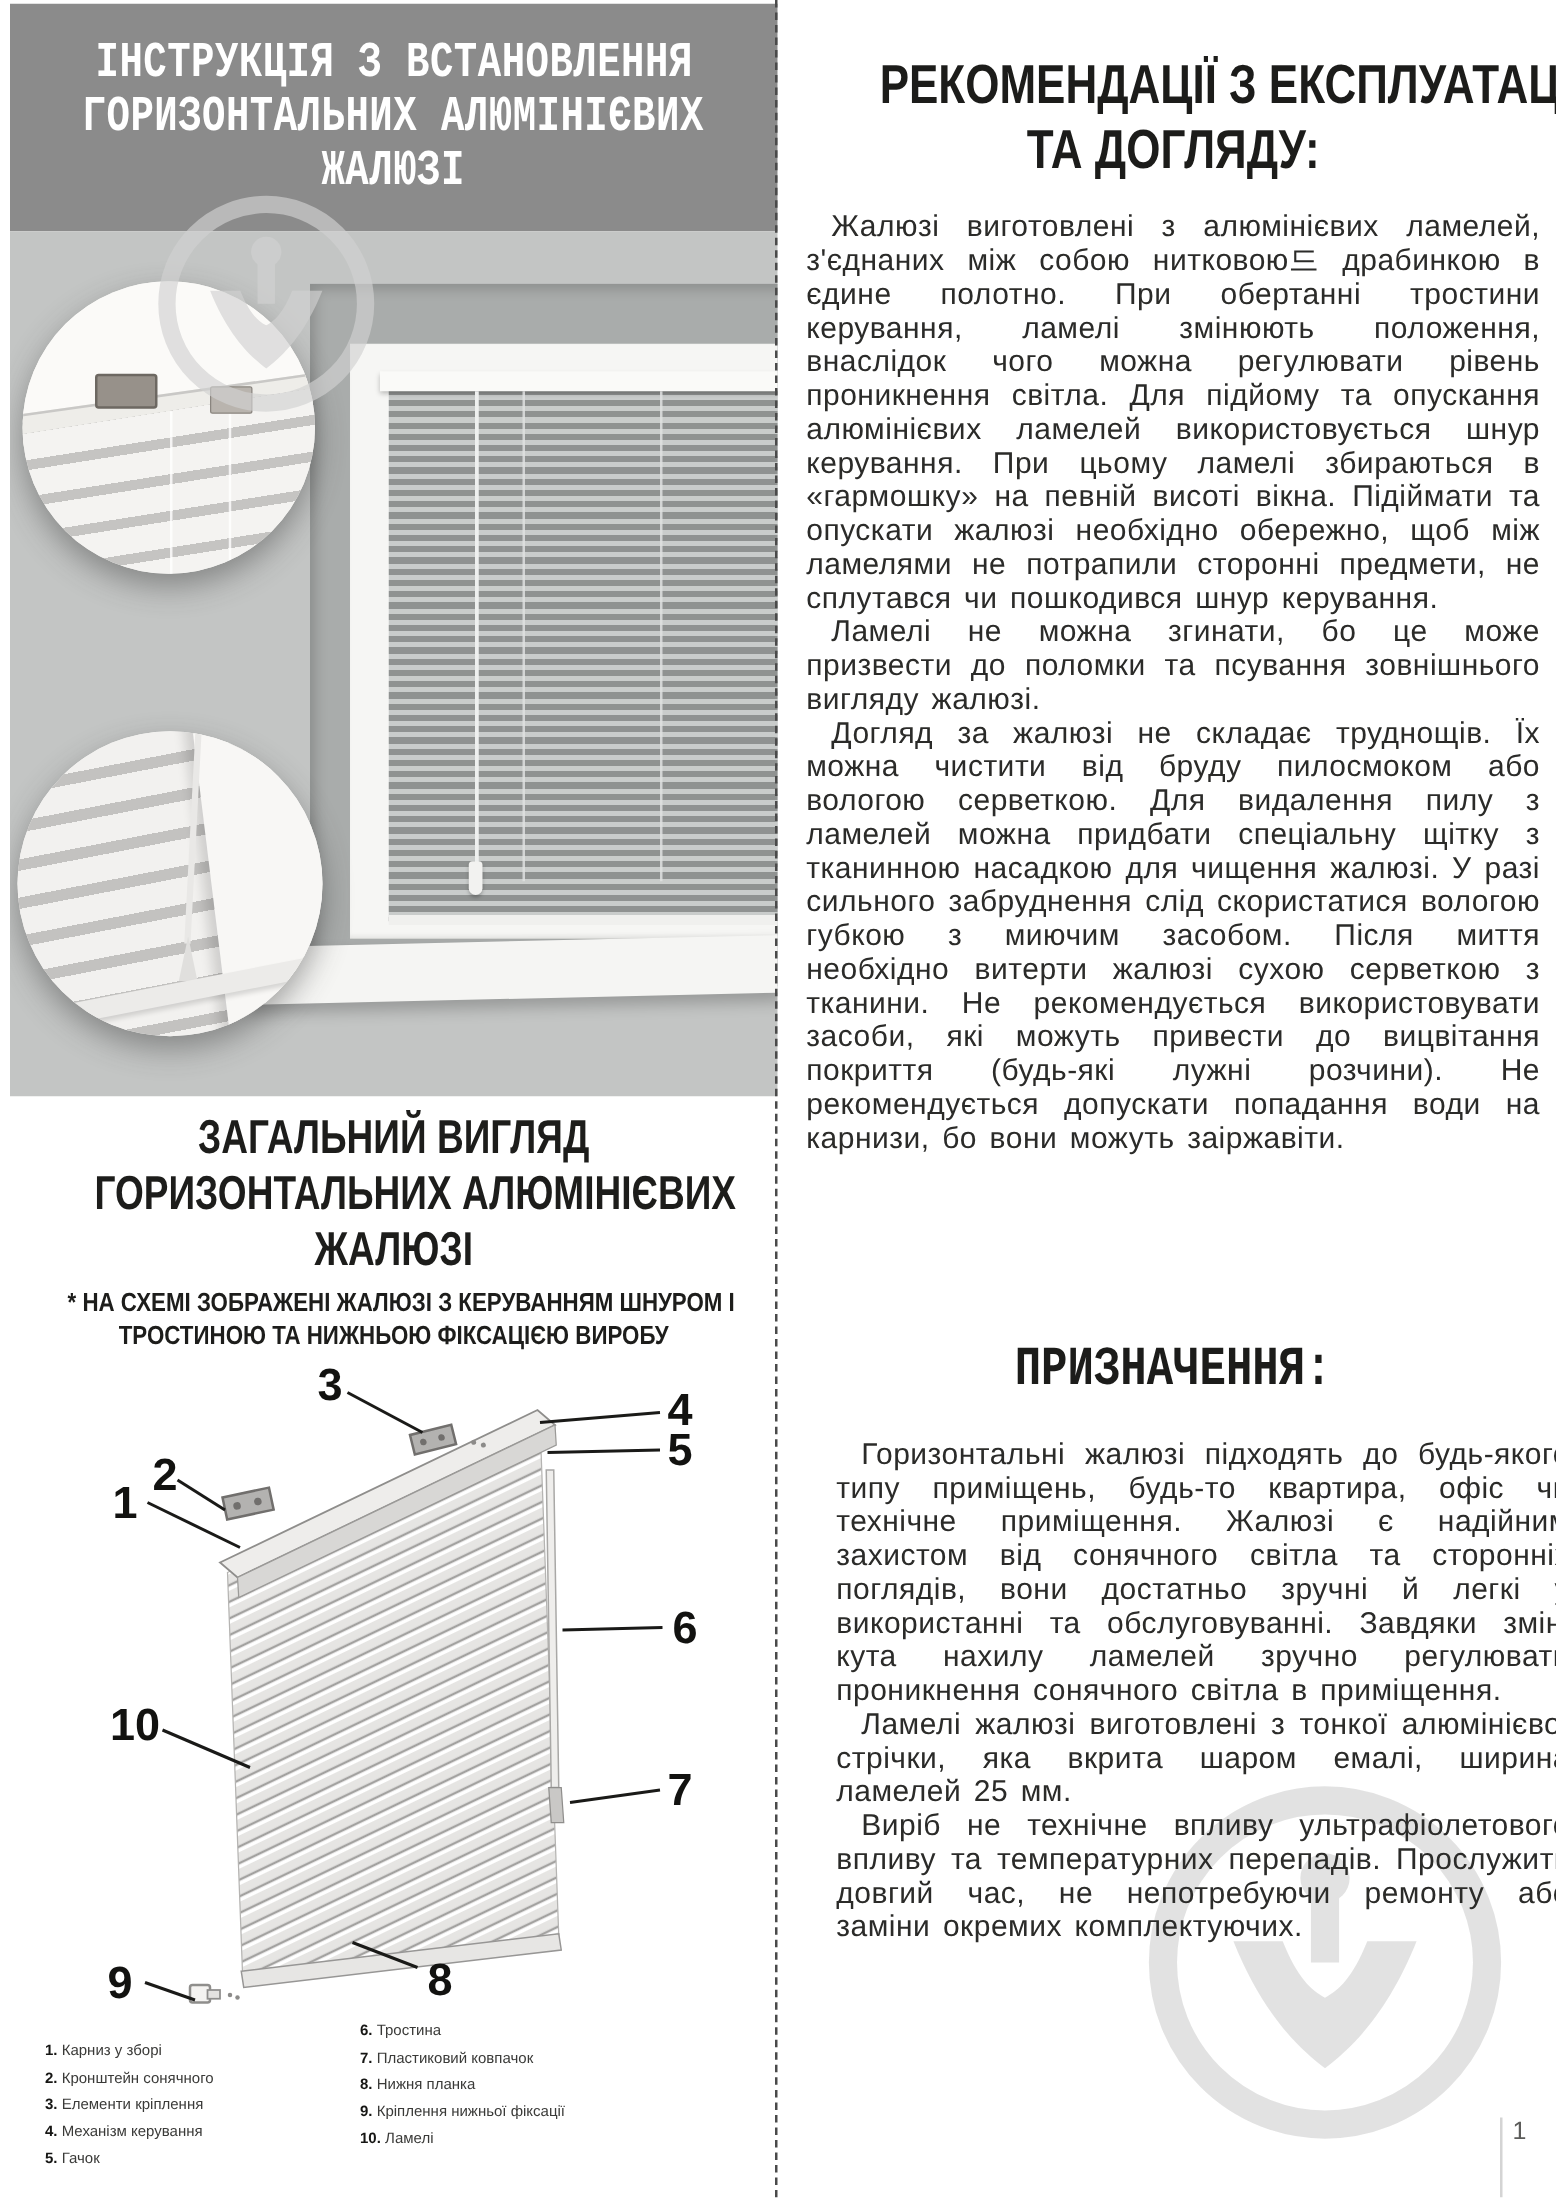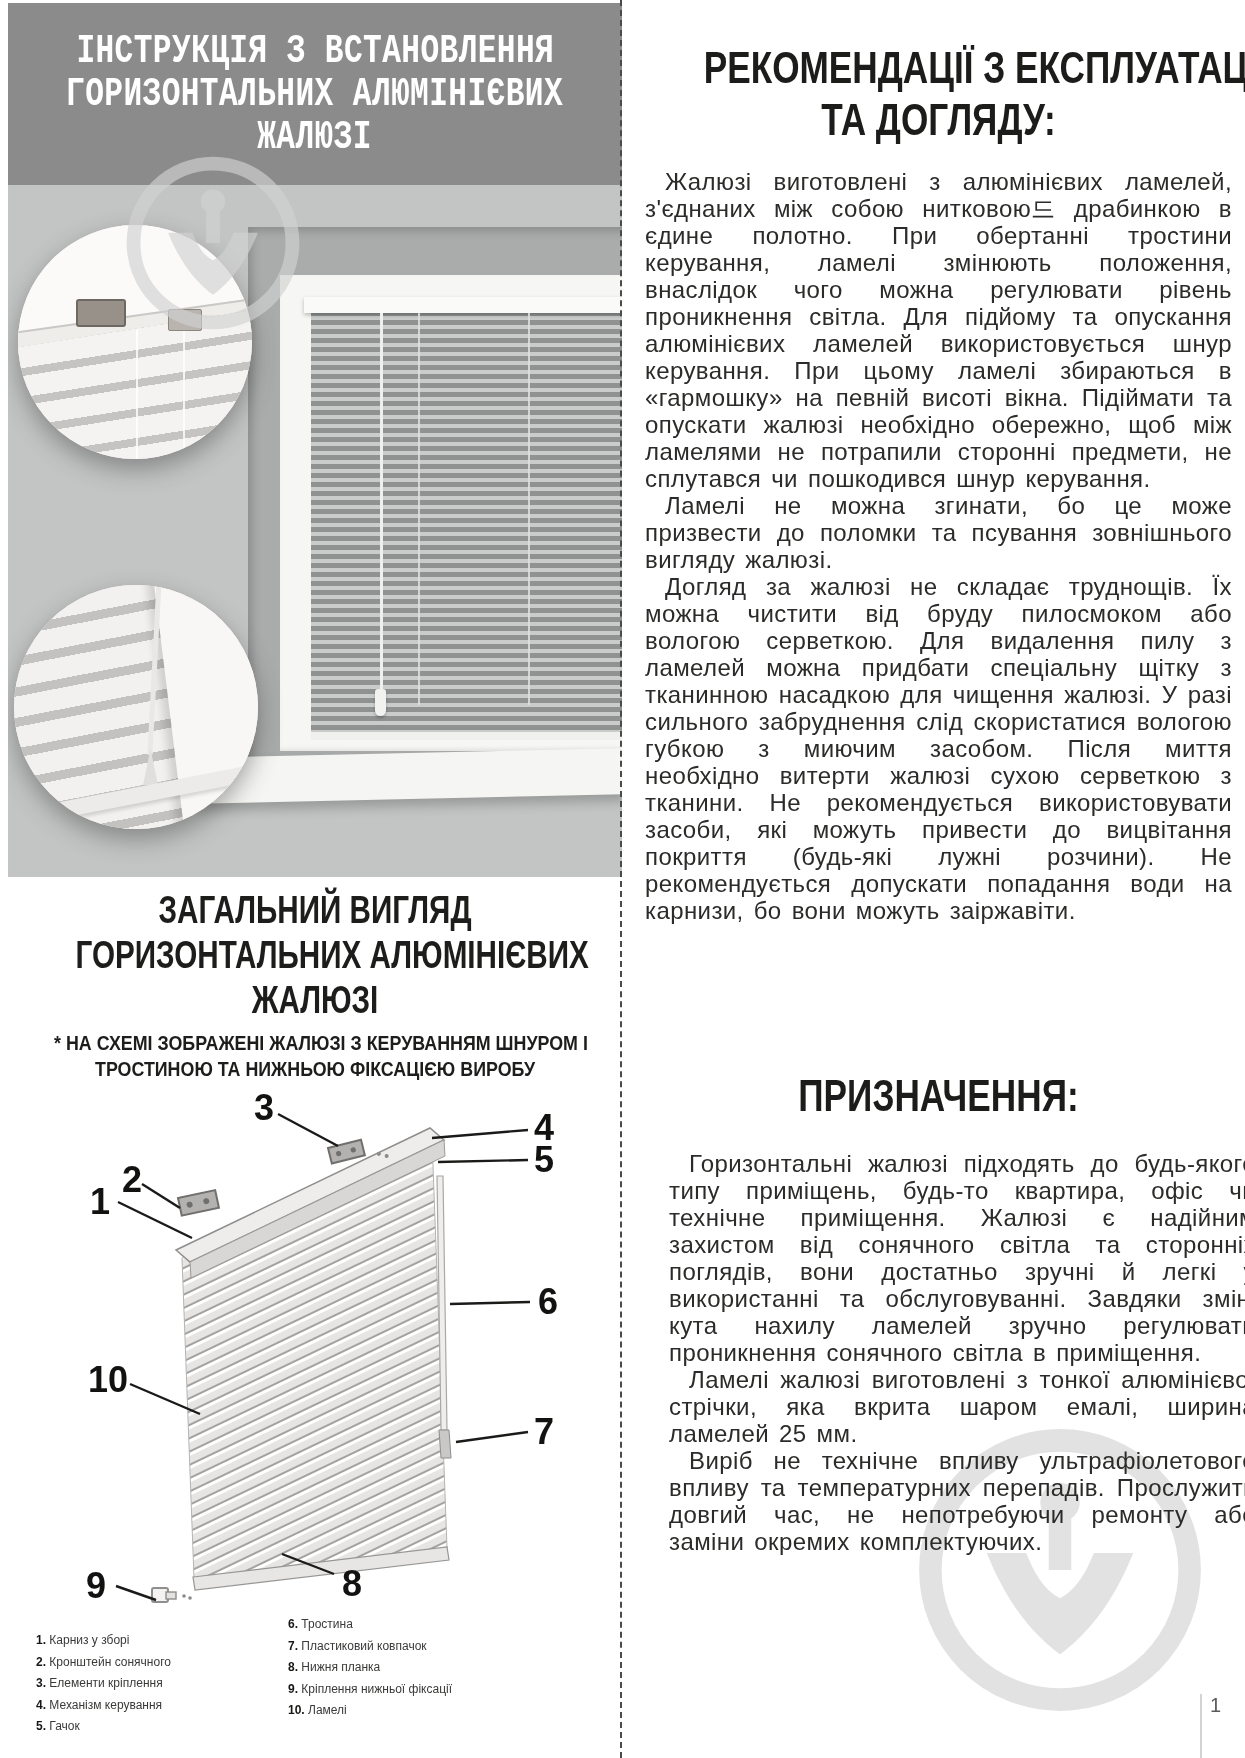--- a/index.html
+++ b/index.html
@@ -72,21 +72,21 @@
   
   .separator{left:620px;top:0;height:1758px;width:0;border-left:2px dashed #4a4a4a;z-index:4;}
 
   
   .care-title{left:645px;top:42px;width:587px;text-align:center;z-index:1;}
   .care-title .cline,.purpose-title .cline{font-size:44px;line-height:52px;color:#1c1c1a;transform:scaleX(.8);}
   .paras{width:587px;left:645px;z-index:1;font-size:24px;line-height:27px;letter-spacing:.4px;
          word-spacing:3px;text-align:justify;color:#2b2b29;}
   .paras p{margin:0;text-indent:20px;}
   .care-paras{top:168px;}
-  .purpose-title{left:645px;top:1070px;width:587px;text-align:center;z-index:1;}
+  .purpose-title{left:645px;top:1070px;width:587px;text-align:center;z-index:1;font-family:Liberation Mono, monospace;}
   .purpose-paras{top:1150px;margin-left:24px;}
 
   .watermark{z-index:2;pointer-events:none;}
   .pageline{left:1200px;top:1694px;width:2px;height:64px;background:#d4d4d4;z-index:3;}
   .pageno{left:1210px;top:1694px;font-size:20px;color:#5c5c5a;z-index:3;}
 
   
   .dg-num{font-family:"Liberation Sans",sans-serif;font-weight:bold;font-size:36px;fill:#121210;}
 </style>
 </head>

